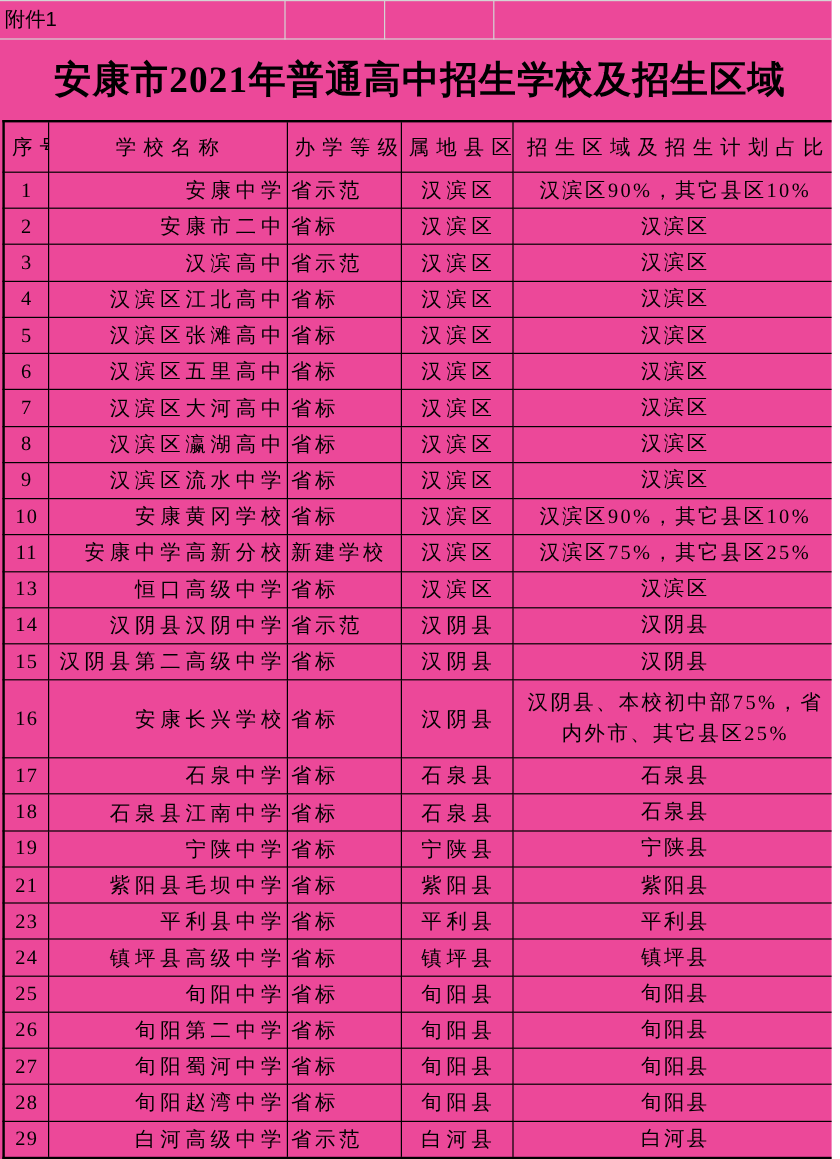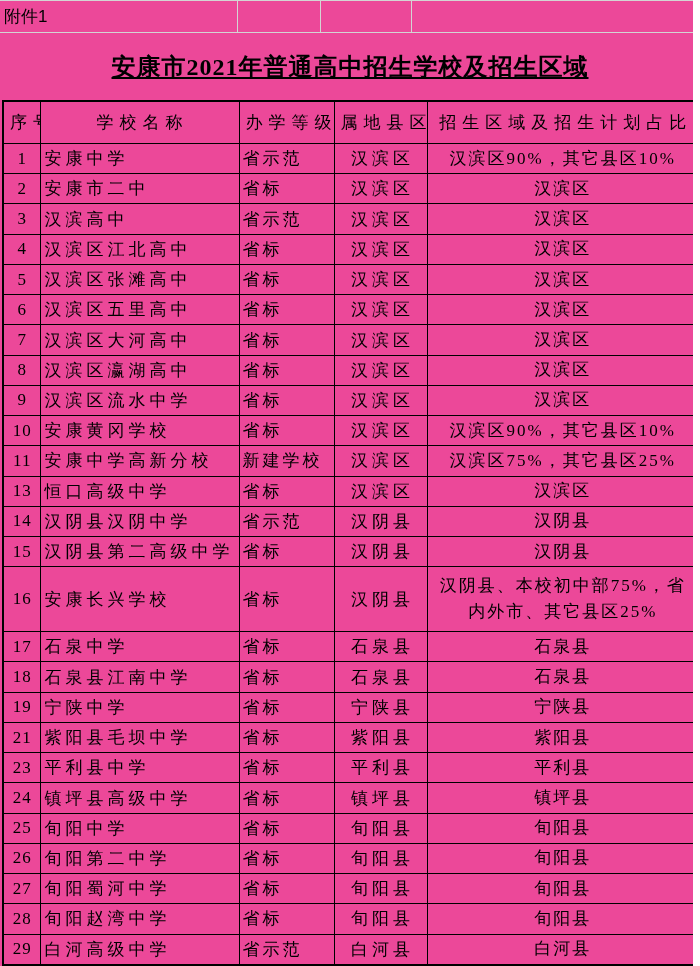--- a/index.html
+++ b/index.html
@@ -22,25 +22,24 @@
     font-family: "Liberation Sans", "DejaVu Sans", sans-serif;
     font-size: 17px;
     line-height: 21px;
     color: #000;
   }
   .doc-title {
     position: absolute;
     left: 0; top: 33px;
     width: 700px; height: 67px;
     display: flex; align-items: center; justify-content: center;
-    font-size: 24px;
+    font-size: 31px;
     font-weight: bold;
     letter-spacing: 1px;
     white-space: nowrap;
-    text-decoration: underline;
   }
 
   table.main {
     position: absolute;
     left: 2px; top: 100px;
     width: 696px; height: 866px;
     border-collapse: collapse;
     table-layout: fixed;
     border: 2px solid #000;
   }
@@ -56,21 +55,21 @@
     font-size: 17px;
     letter-spacing: 6px;
     text-indent: 6px;
     text-align: center;
     white-space: nowrap;
   }
   table.main td { height: 26px; font-size: 17px; }
   tr.tall td { height: 57px; }
 
   .c-no       { text-align: center; font-size: 18px; letter-spacing: 1px; text-indent: 1px; }
-  .c-school   { text-align: left; letter-spacing: 4px; text-indent: 4px; white-space: nowrap; margin-left: 20px; }
+  .c-school   { text-align: right; letter-spacing: 4px; text-indent: 4px; white-space: nowrap; margin-left: 20px; }
   .c-level    { letter-spacing: 3px; text-indent: 3px; white-space: nowrap; }
   .c-district { text-align: center; letter-spacing: 4px; text-indent: 4px; white-space: nowrap; }
   .c-area     {
     text-align: center;
     padding-left: 6px;
     letter-spacing: 2px;
     line-height: 26px;
     white-space: pre-line;
   }
 </style>

